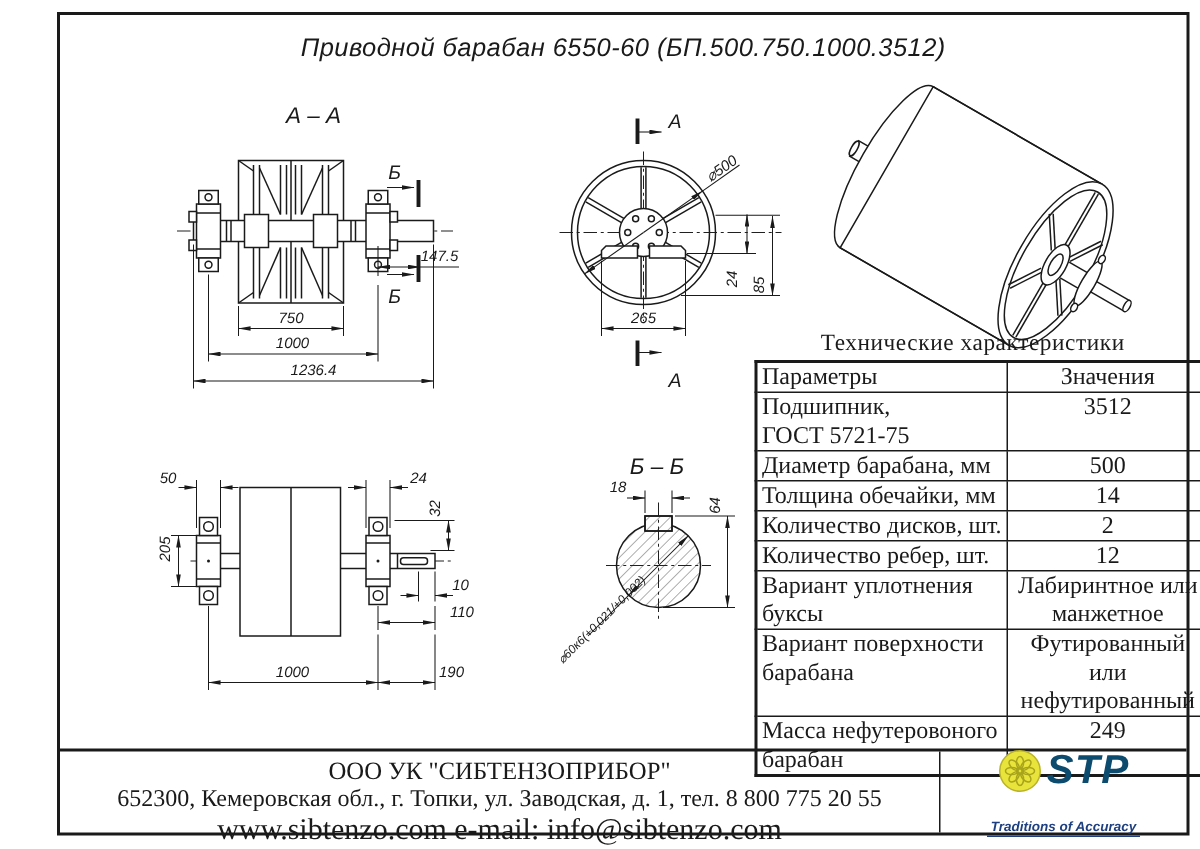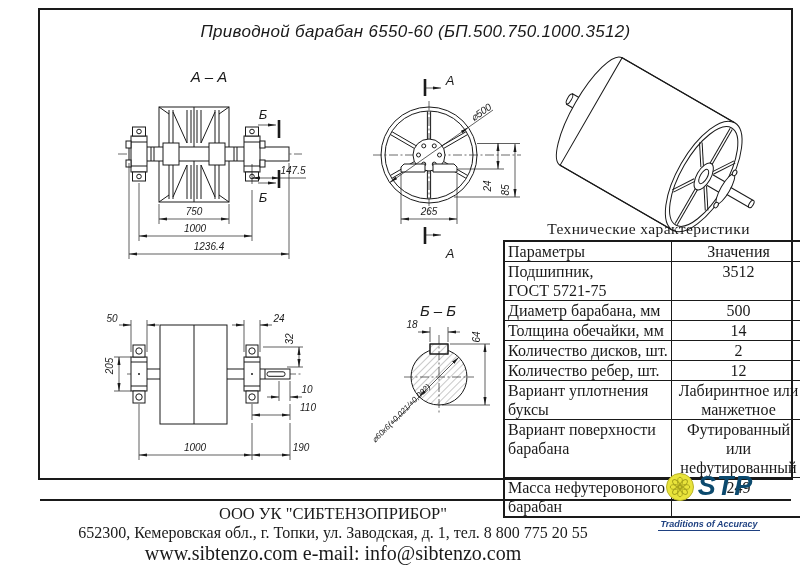--- a/index.html
+++ b/index.html
@@ -1,18 +1,18 @@
 <!DOCTYPE html>
 <html><head>
 <meta charset="utf-8">
 <style>
   html,body{margin:0;padding:0;background:#fff;}
   .page{position:relative;width:800px;height:566px;background:#fff;overflow:hidden;
         font-family:"Liberation Serif",serif;color:#1a1a1a;}
-  .frame{position:absolute;left:38px;top:8px;width:755px;height:472px;
+  .frame{position:absolute;left:38px;top:8px;width:755px;height:549px;
          border:2px solid #1a1a1a;box-sizing:border-box;}
   .title{position:absolute;left:0;right:0;top:12px;text-align:center;
          font:italic 17px "Liberation Sans",sans-serif;letter-spacing:.3px;}
   svg{position:absolute;overflow:visible;}
   .v-aa{left:12px;top:54px;}
   .v-front{left:317px;top:47px;}
   .v-iso{left:495px;top:37px;}
   .v-side{left:17px;top:292px;}
   .v-bb{left:332px;top:289px;}
   

